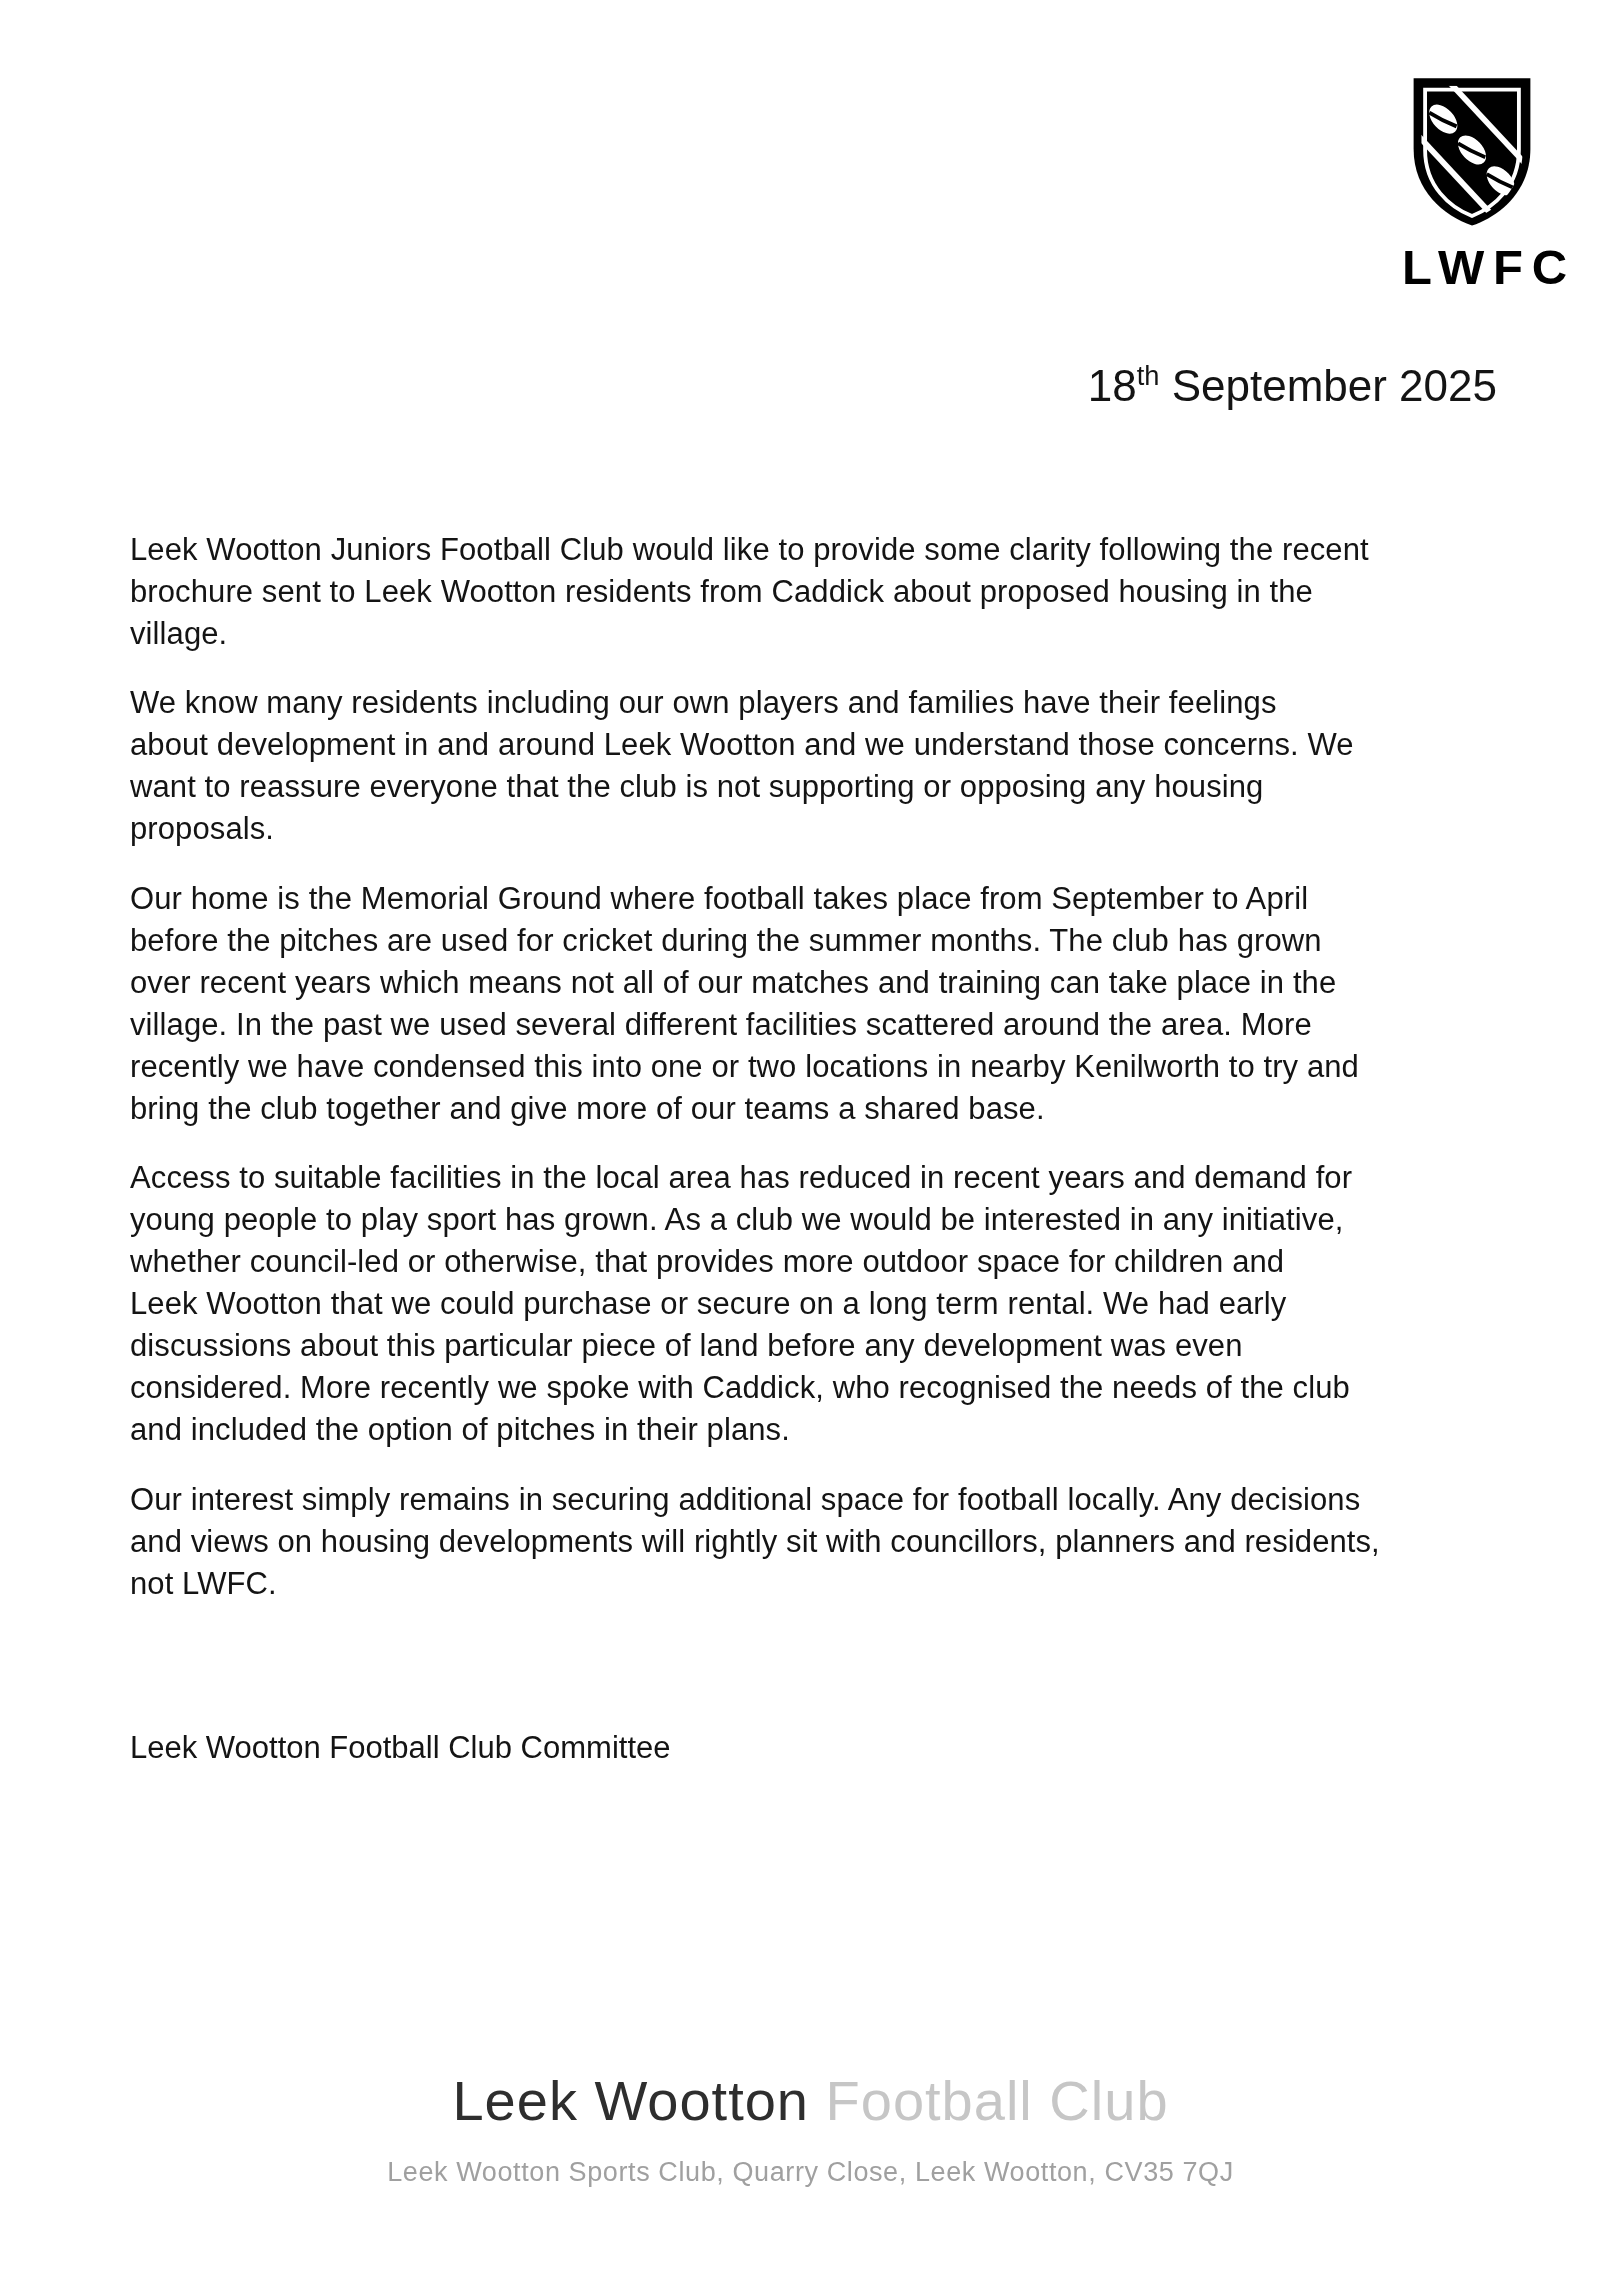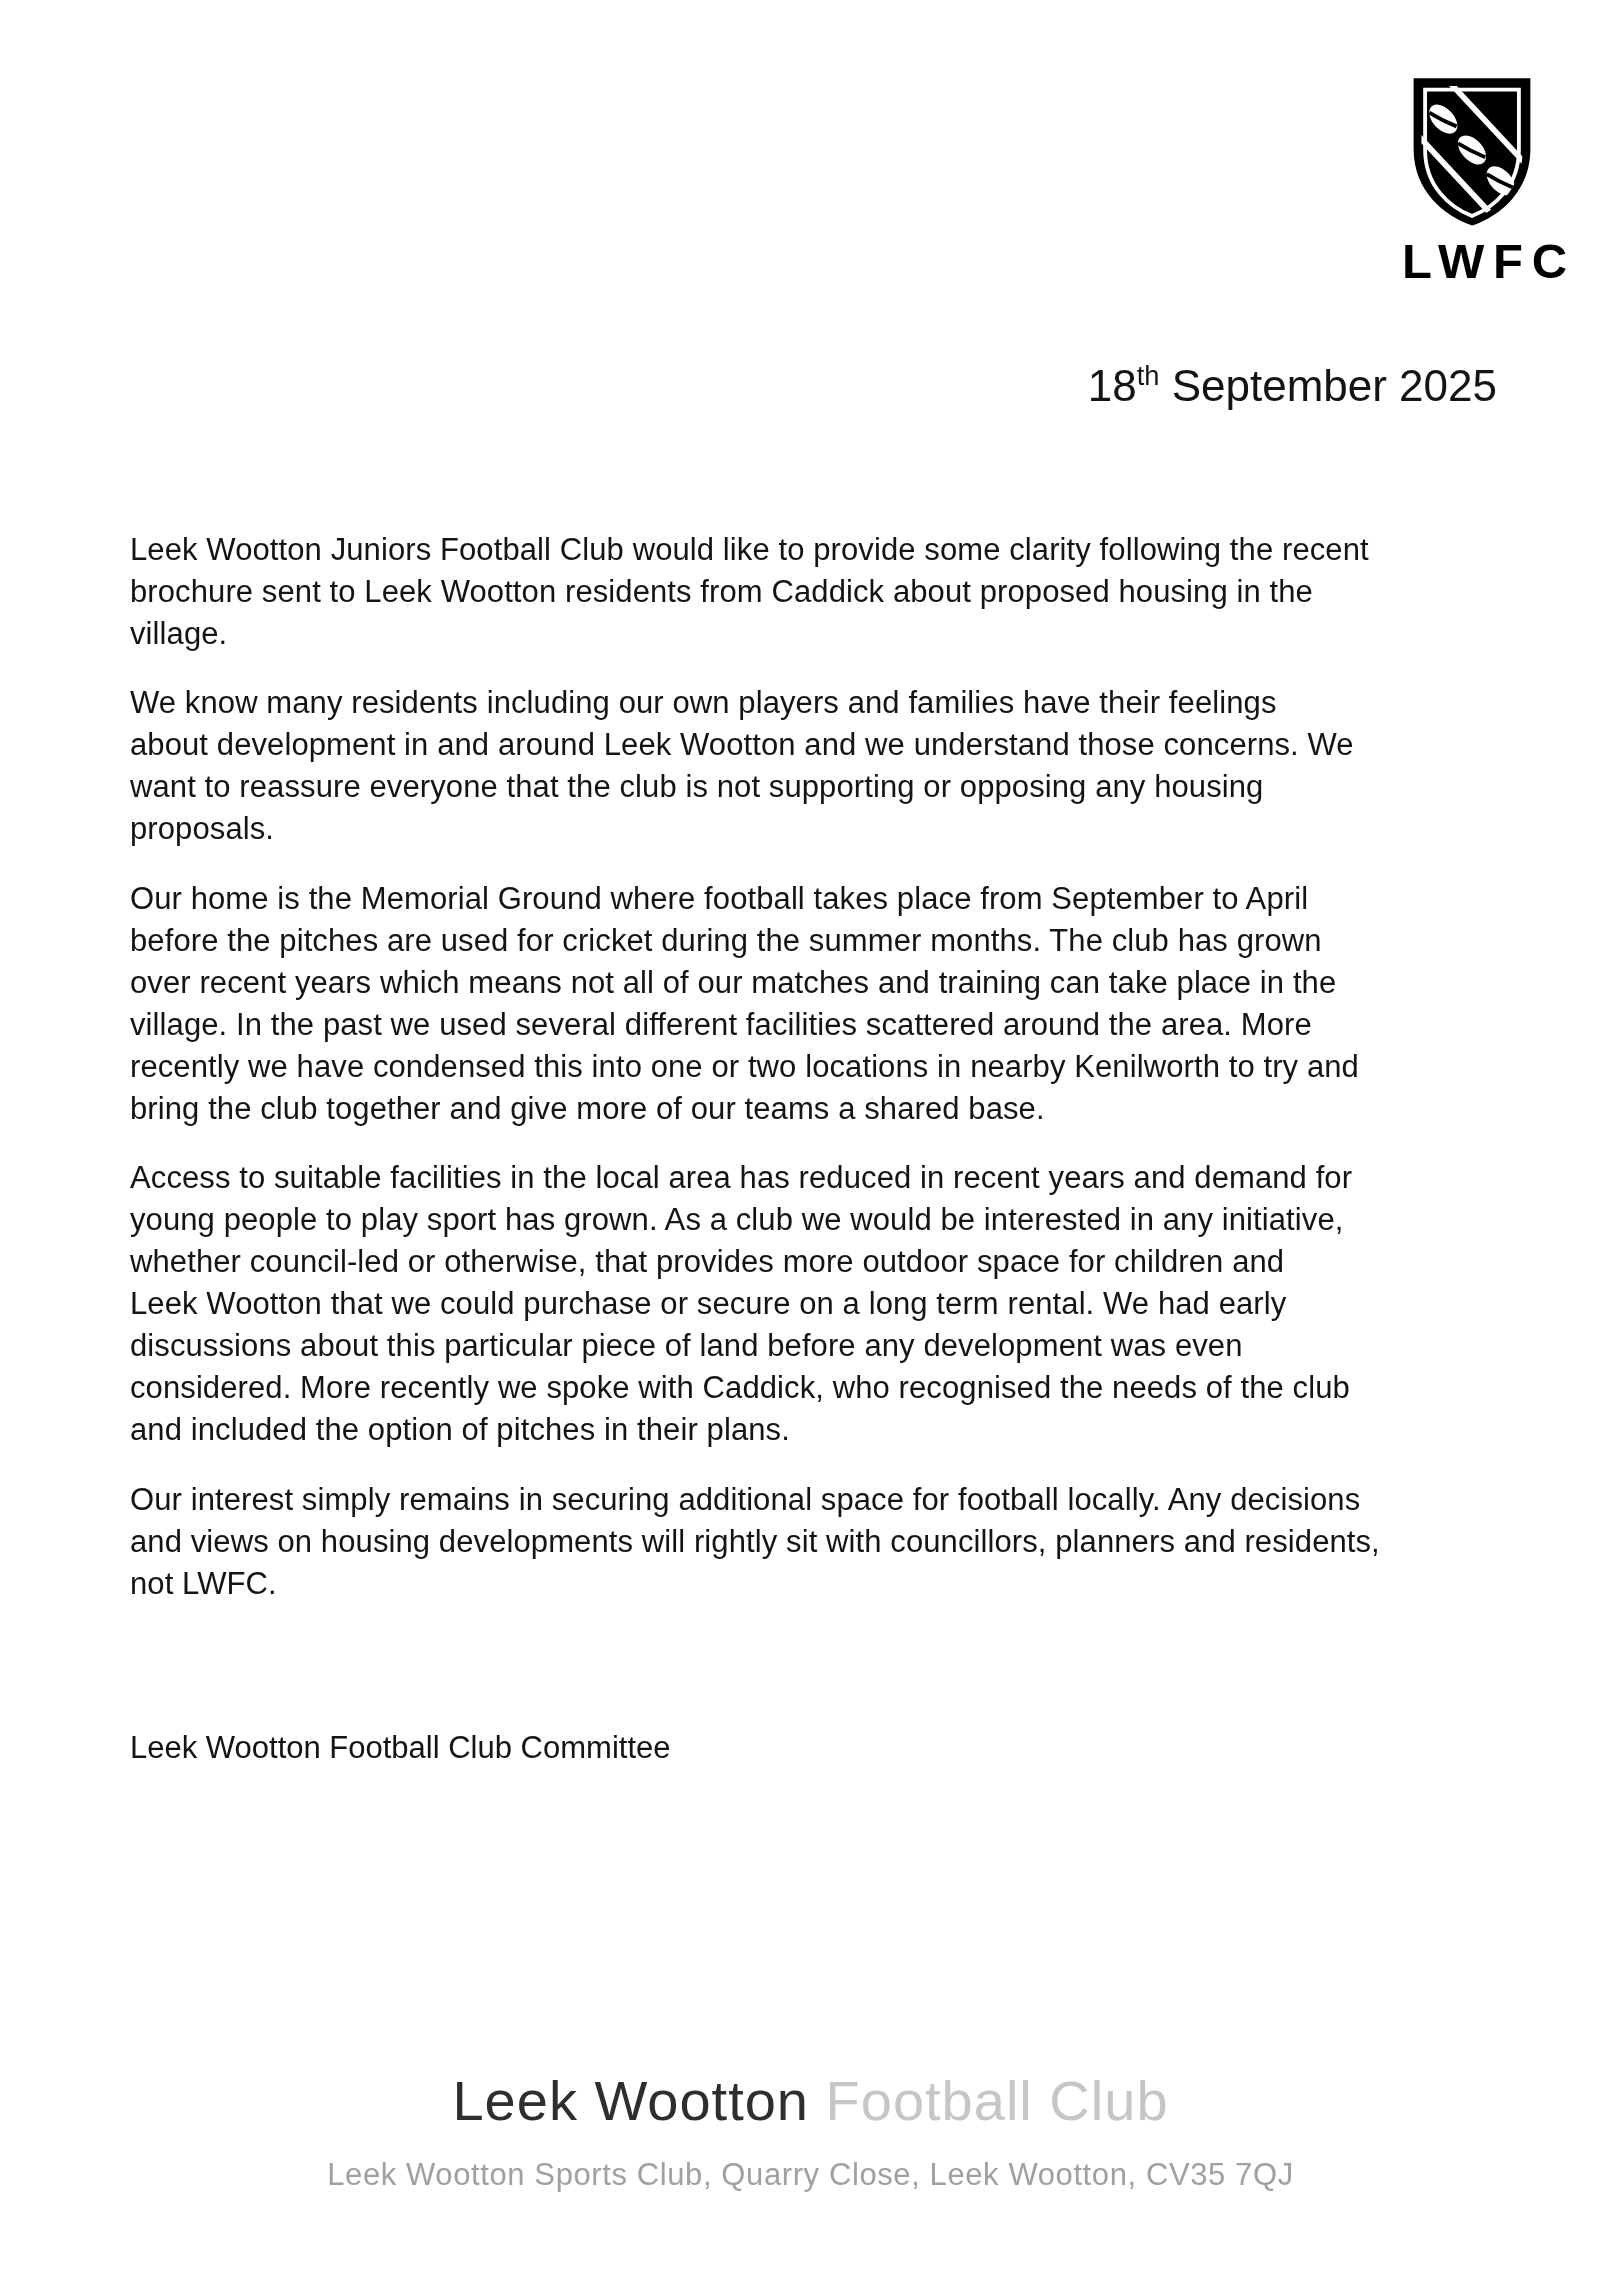--- a/index.html
+++ b/index.html
@@ -20,21 +20,21 @@
   
   .logo {
     position: absolute;
     top: 69px;
     right: 80px;
     width: 139px;
     text-align: center;
   }
   .logo .shield svg { display: block; margin: 0 auto; }
   .logo .wordmark {
-    margin-top: 5px;
+    margin-top: 11px;
     font-size: 49px;
     font-weight: 700;
     letter-spacing: 8.8px;
     margin-right: -8.8px;
     color: #000000;
   }
 
   
   .date {
     position: absolute;
@@ -84,21 +84,21 @@
   .club-name {
     font-size: 56px;
     letter-spacing: 1px;
     white-space: nowrap;
     margin-top: 12px;
   }
   .club-name .dark  { color: #2e2e2e; }
   .club-name .light { color: #c6c6c6; }
   .address {
     margin-top: 23.5px;
-    font-size: 31px;
+    font-size: 27px;
     letter-spacing: 0.6px;
     color: #a0a0a0;
     white-space: nowrap;
   }
 </style>
 </head>
 <body>
 
 <div class="page">
 

